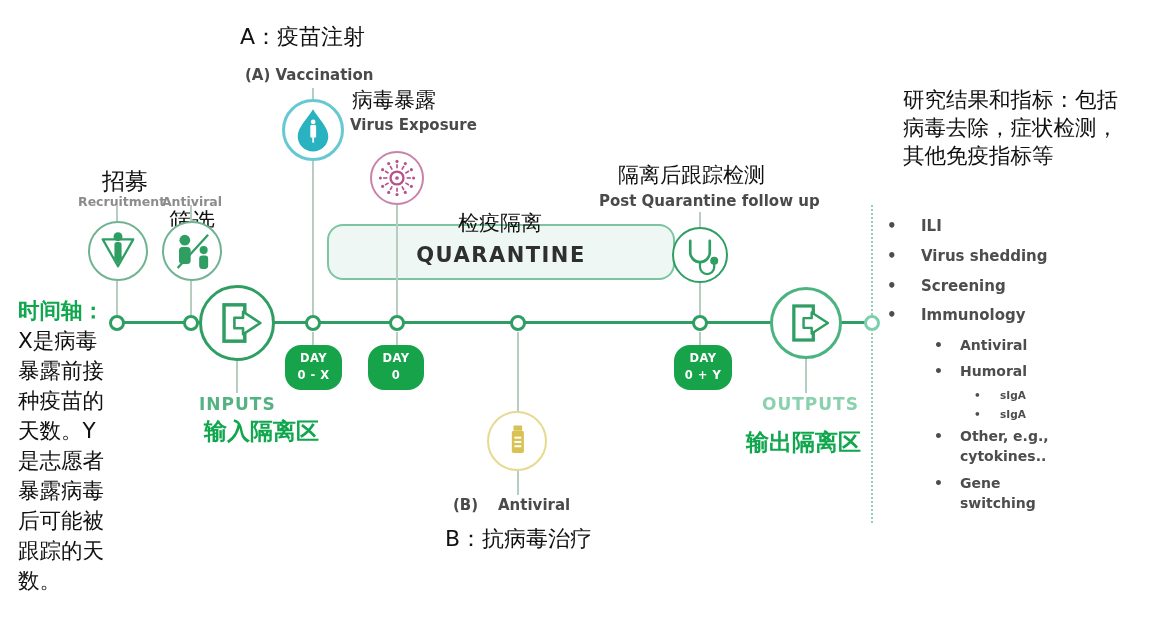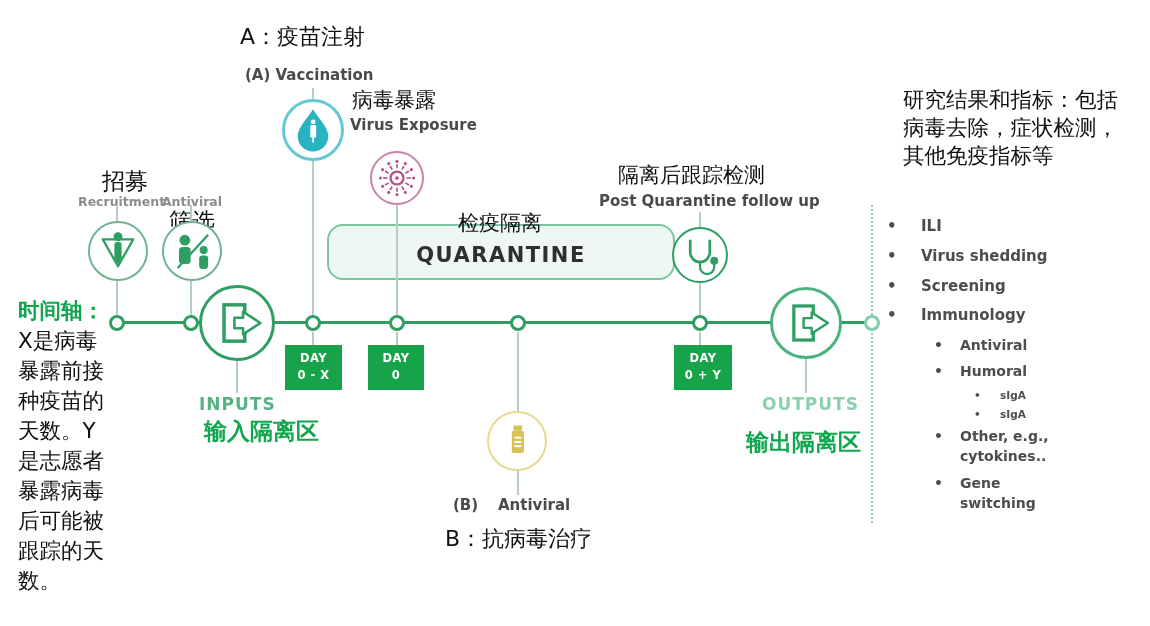--- a/index.html
+++ b/index.html
@@ -20,21 +20,21 @@
     display:flex; align-items:center; justify-content:center;
     box-sizing:border-box; z-index:3;
   }
   .zh { color:#111; }
   .en-label { font-weight:bold; color:#4a4a4a; font-size:15px; }
   .grey-label { font-weight:bold; color:#8c8c8c; font-size:12.5px; }
   .green-zh { color:#0fa64d; font-weight:bold; font-size:23px; }
   .day-box {
     position:absolute; width:57px; height:45px; background:#17a34a; color:#fff;
     font-weight:bold; font-size:11.5px; text-align:center; line-height:1.45;
-    padding-top:5px; box-sizing:border-box; letter-spacing:0.5px; z-index:3;
+    padding-top:5px; box-sizing:border-box; letter-spacing:0.5px; z-index:3;border-radius:16px;
   }
   .quarantine-box {
     position:absolute; left:327px; top:224px; width:348px; height:56px;
     background:#eef7f3; border:2.5px solid #7cc5a2; border-radius:16px;
     box-sizing:border-box; z-index:1;
   }
   .oc-row { display:flex; color:#4d4d4d; font-weight:bold; line-height:1.45; }
   .oc-bullet { display:inline-block; width:12px; flex:none; }
   .lvl1 { padding-left:5px;  font-size:15px;   margin-bottom:8px; }
   .lvl1 .oc-bullet { margin-right:22px; }

